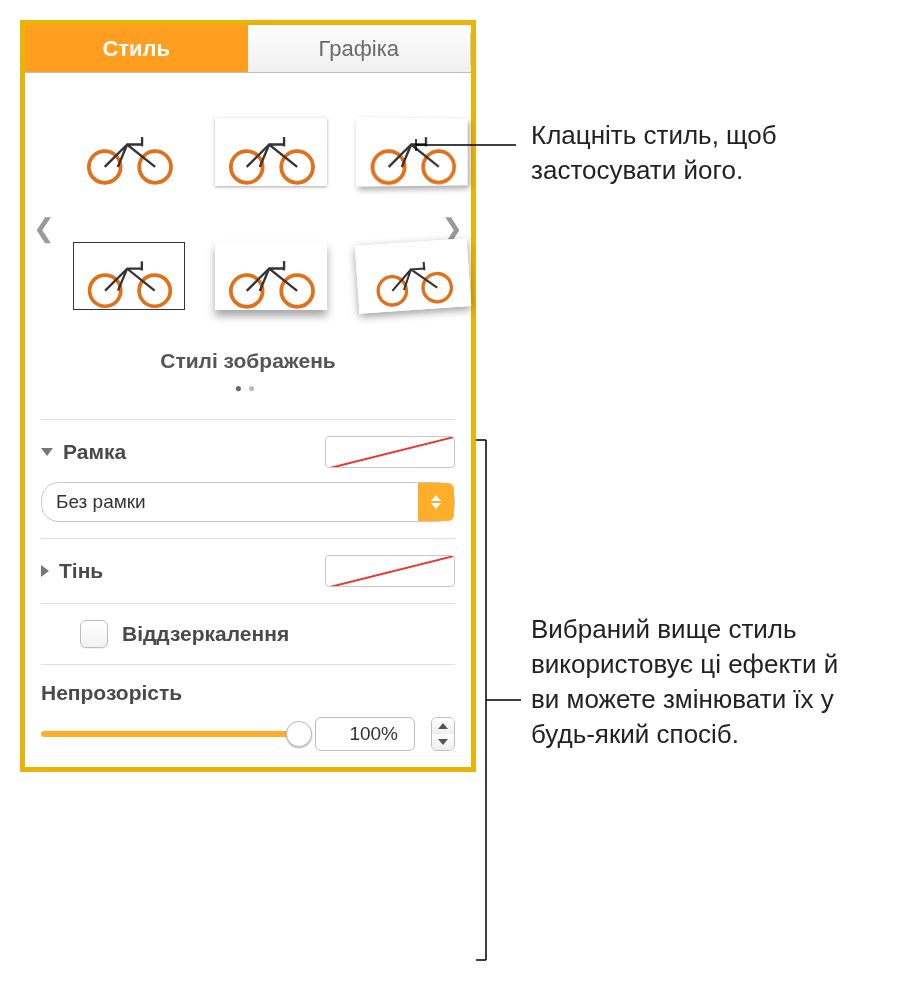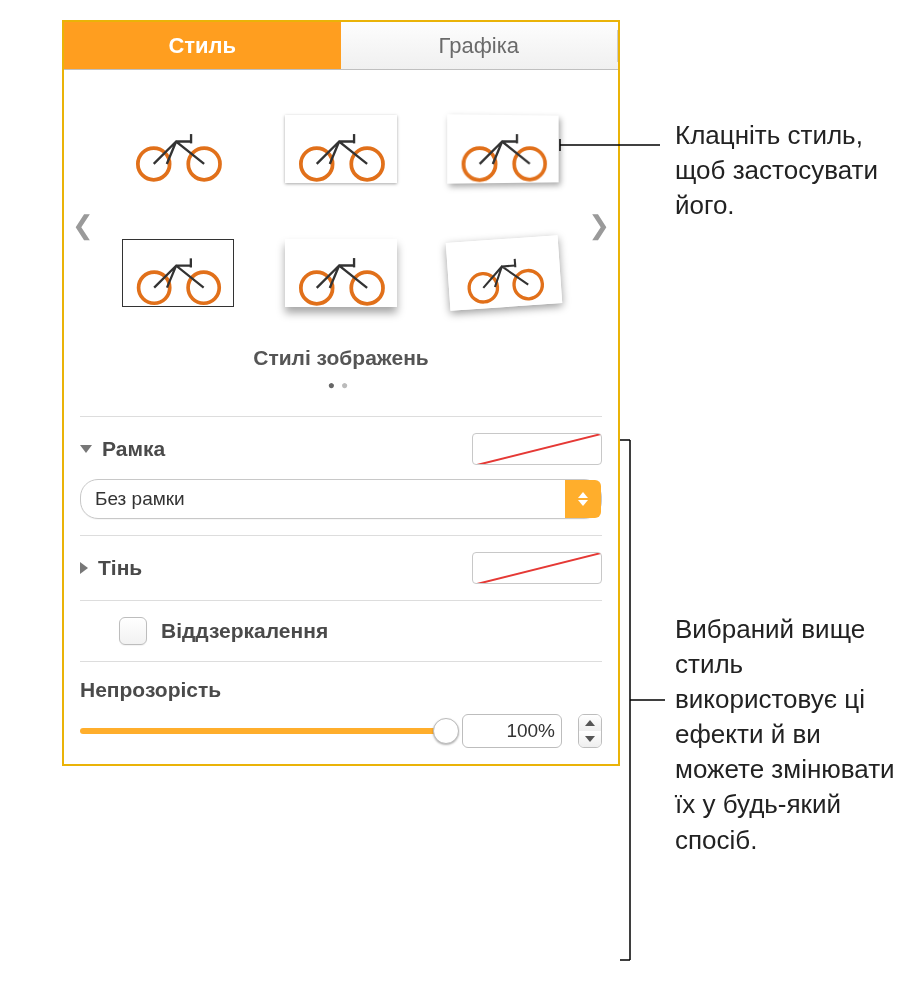--- a/index.html
+++ b/index.html
@@ -10,25 +10,24 @@
     font-size: 18px;
     color: #333;
     background: #fff;
   }
   .wrap {
     display: flex;
     align-items: flex-start;
     gap: 0;
   }
   .panel {
-    width: 558px;
-    border: 2px solid #eab308;
+    width: 456px;
+    border: 5px solid #eab308;
     background: #fff;
     position: relative;
-    margin-left: 42px;
   }
   
   .tabs {
     display: flex;
     height: 48px;
     border-bottom: 1px solid #bfbfbf;
     background: linear-gradient(#fdfdfd,#f0f0f0);
   }
   .tab {
     flex: 1;
@@ -215,21 +214,21 @@
     position:absolute; right:0; top:50%; transform:translate(50%,-50%);
     width:26px; height:26px; border-radius:50%;
     background:#fff; border:1px solid #bbb;
     box-shadow:0 1px 2px rgba(0,0,0,.3);
   }
   .value-box {
     width: 100px; height: 34px;
     border: 1px solid #bdbdbd;
     border-radius: 6px;
     display:flex; align-items:center; justify-content:flex-end;
-    padding: 0 6px;
+    padding: 0 16px;
     font-size: 19px;
     background:#fff;
   }
   .stepper {
     display:flex; flex-direction:column;
     border:1px solid #bdbdbd;
     border-radius:6px;
     overflow:hidden;
     width:24px; height:34px;
   }

